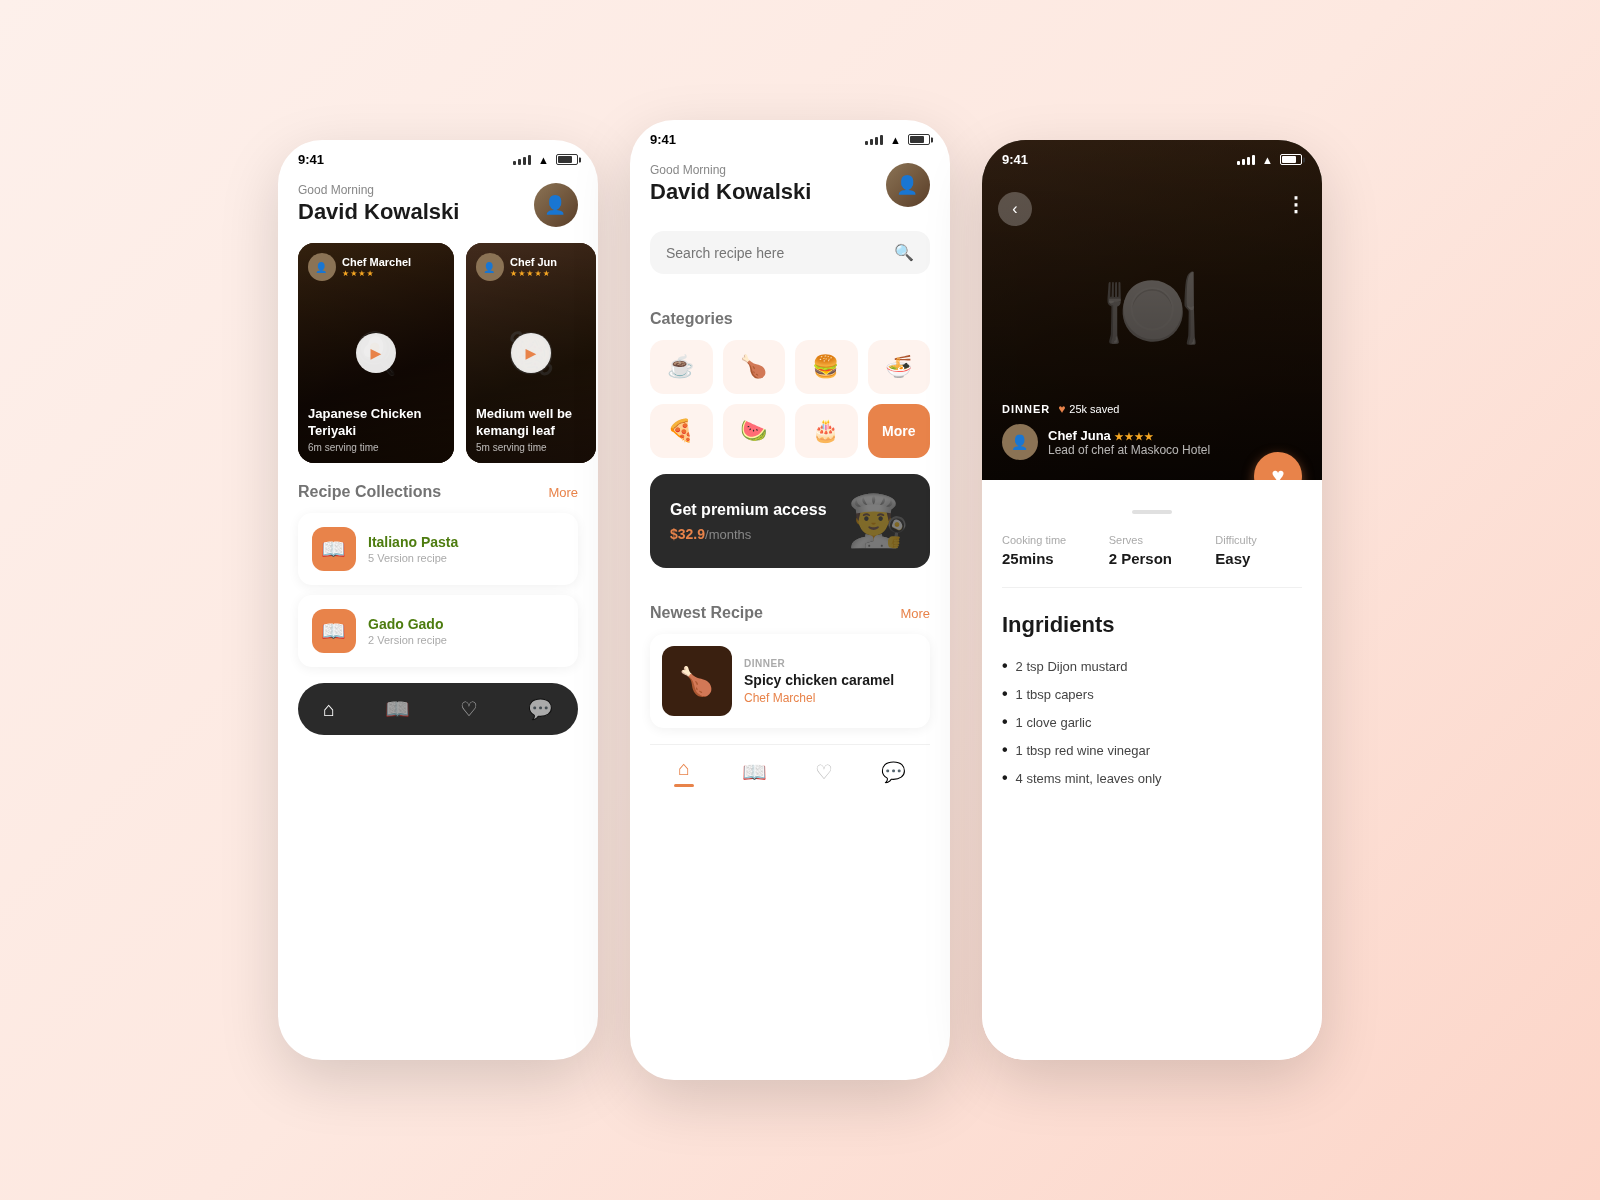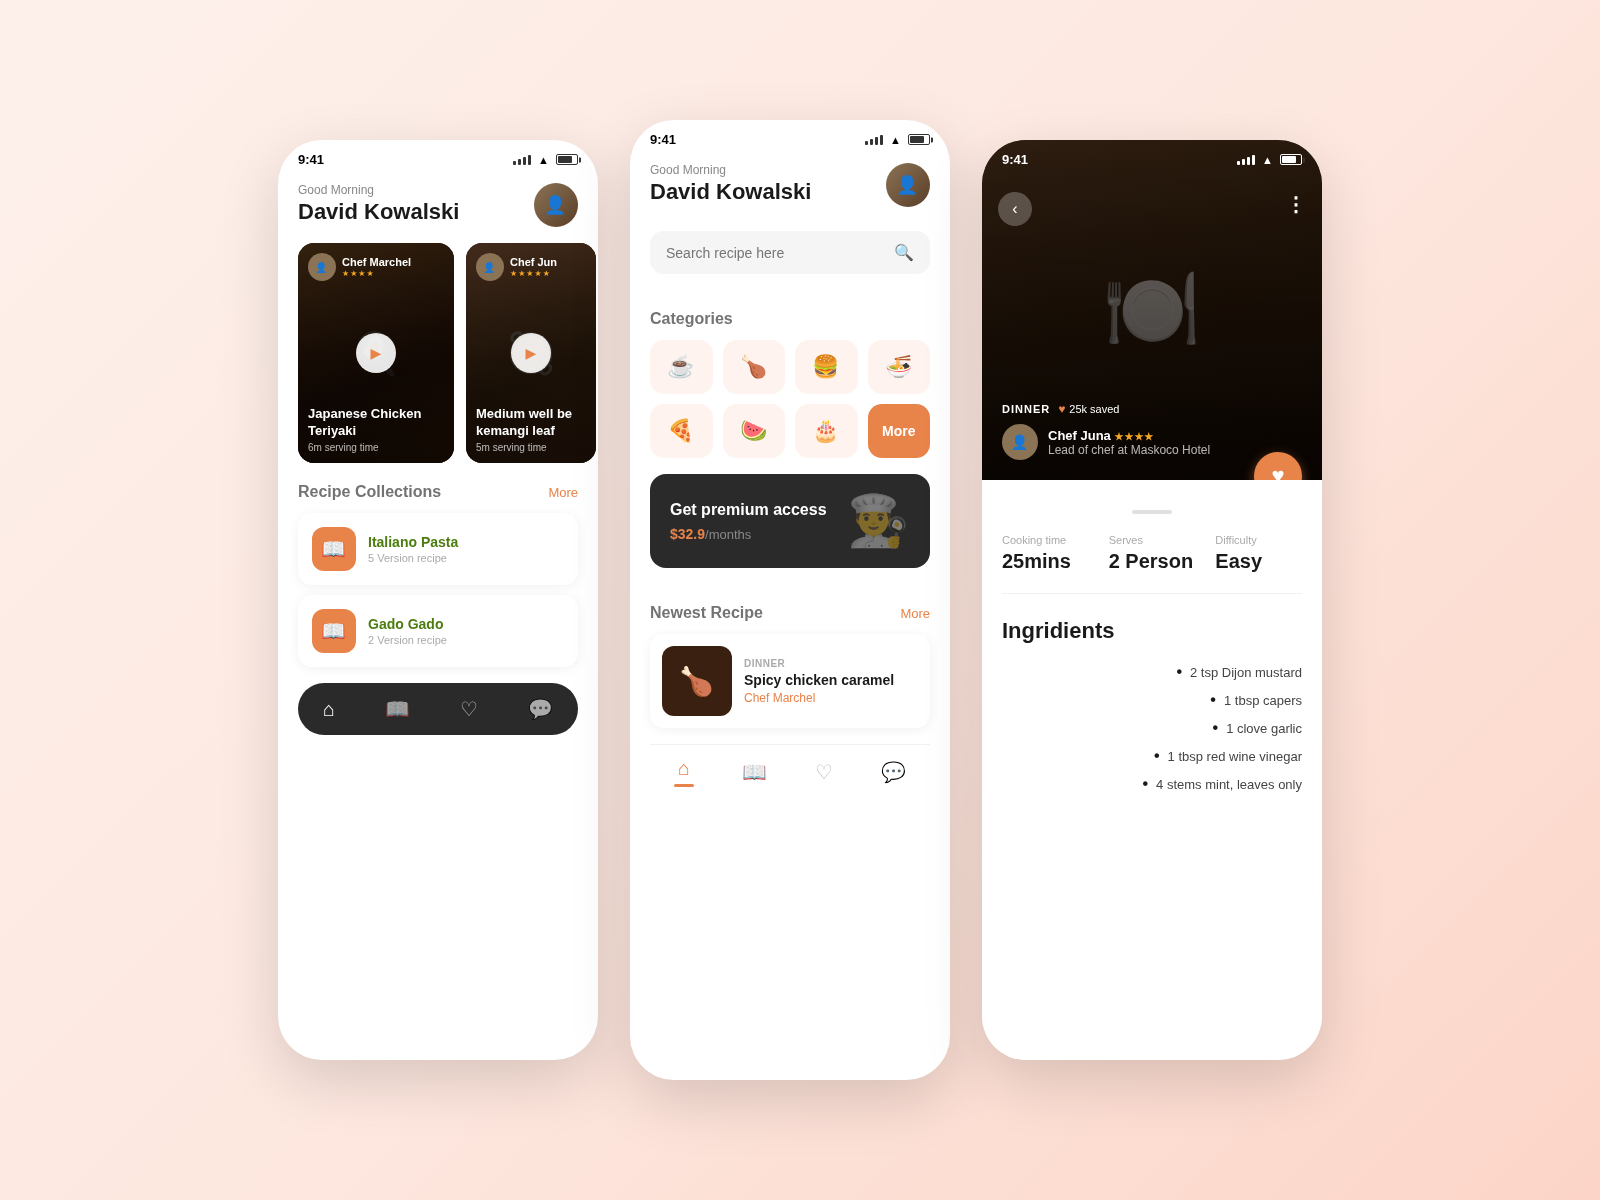--- a/index.html
+++ b/index.html
@@ -276,31 +276,31 @@
     .status-bar-3 .battery-fill { background: #fff; }
 
     
     .recipe-details { flex: 1; overflow-y: auto; padding: 30px 20px 20px; }
     .stats-row {
       display: flex; gap: 20px; margin-bottom: 24px;
       padding-bottom: 20px; border-bottom: 1px solid #f0f0f0;
     }
     .stat-item { flex: 1; }
     .stat-label { font-size: 11px; color: #aaa; margin-bottom: 4px; }
-    .stat-value { font-size: 20px; font-weight: 700; color: #1a1a1a; }
+    .stat-value { font-size: 15px; font-weight: 700; color: #1a1a1a; }
     .drag-handle {
       width: 40px; height: 4px; background: #e0e0e0; border-radius: 2px;
       margin: 0 auto 20px;
     }
 
     .ingredients-title { font-size: 22px; font-weight: 700; color: #1a1a1a; margin-bottom: 14px; }
     .ingredient-list { list-style: none; }
     .ingredient-list li {
       padding: 5px 0; font-size: 13px; color: #444;
-      display: flex; align-items: center; gap: 8px; justify-content: flex-end;
+      display: flex; align-items: center; gap: 8px;
     }
     .ingredient-list li::before {
       content: '•'; color: #1a1a1a; font-weight: 900; font-size: 16px; flex-shrink: 0;
     }
 
     
     .img-placeholder-1 {
       position: absolute; inset: 0;
       background: linear-gradient(160deg, #3a2510 0%, #1a0c05 60%, #2a1505 100%);
     }

